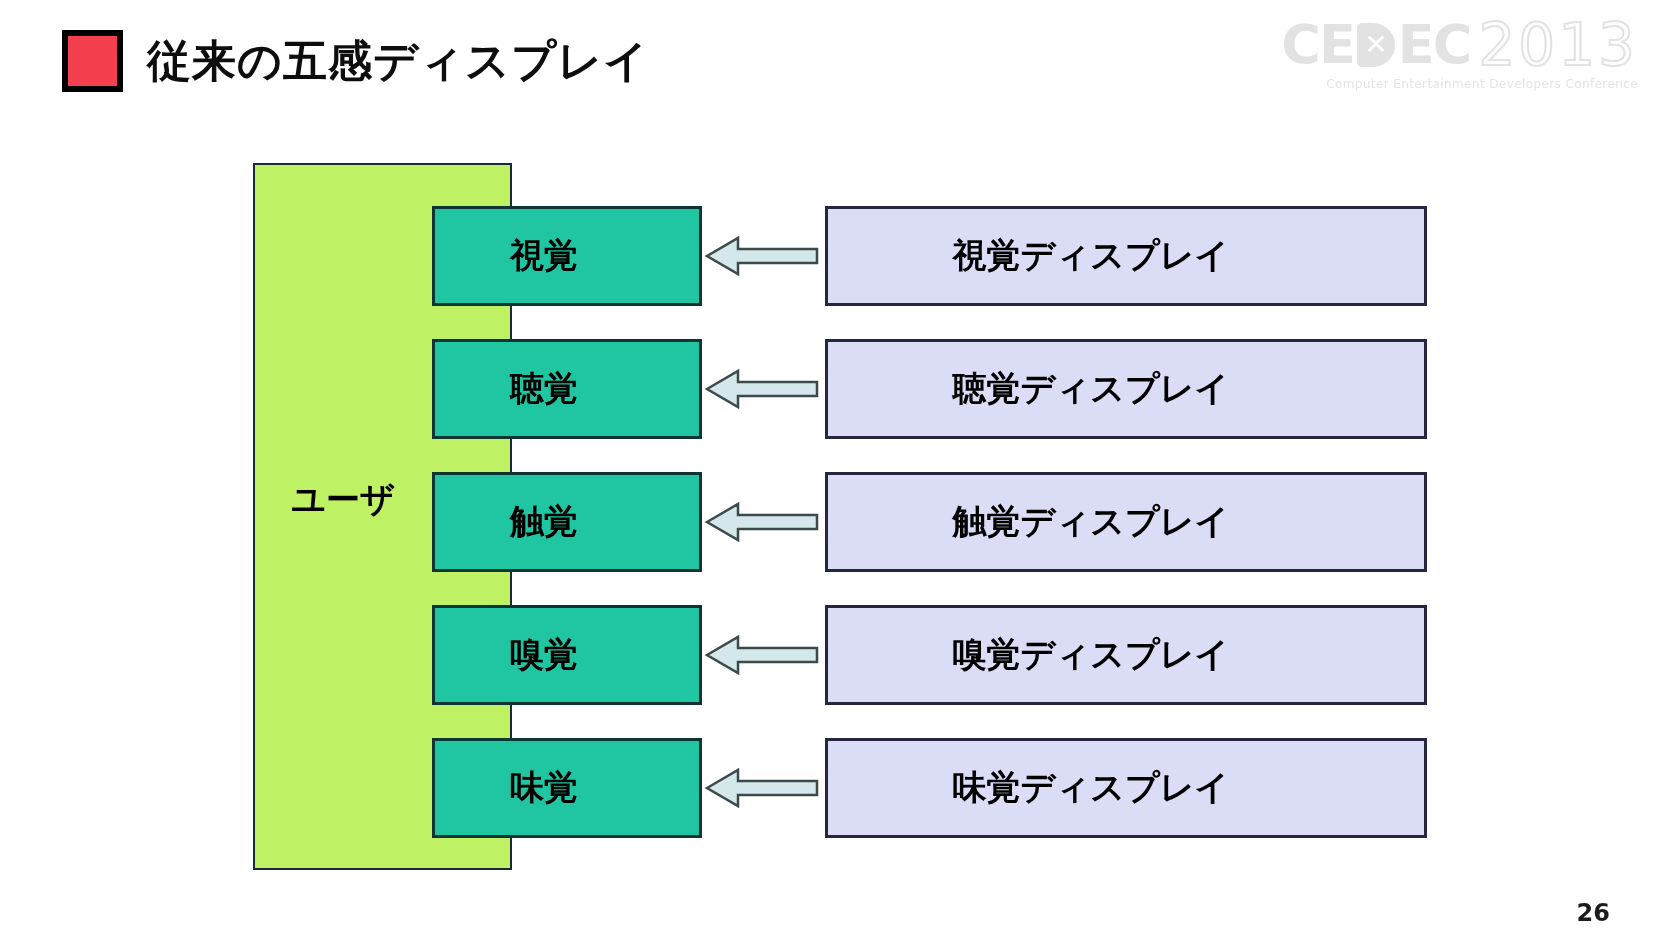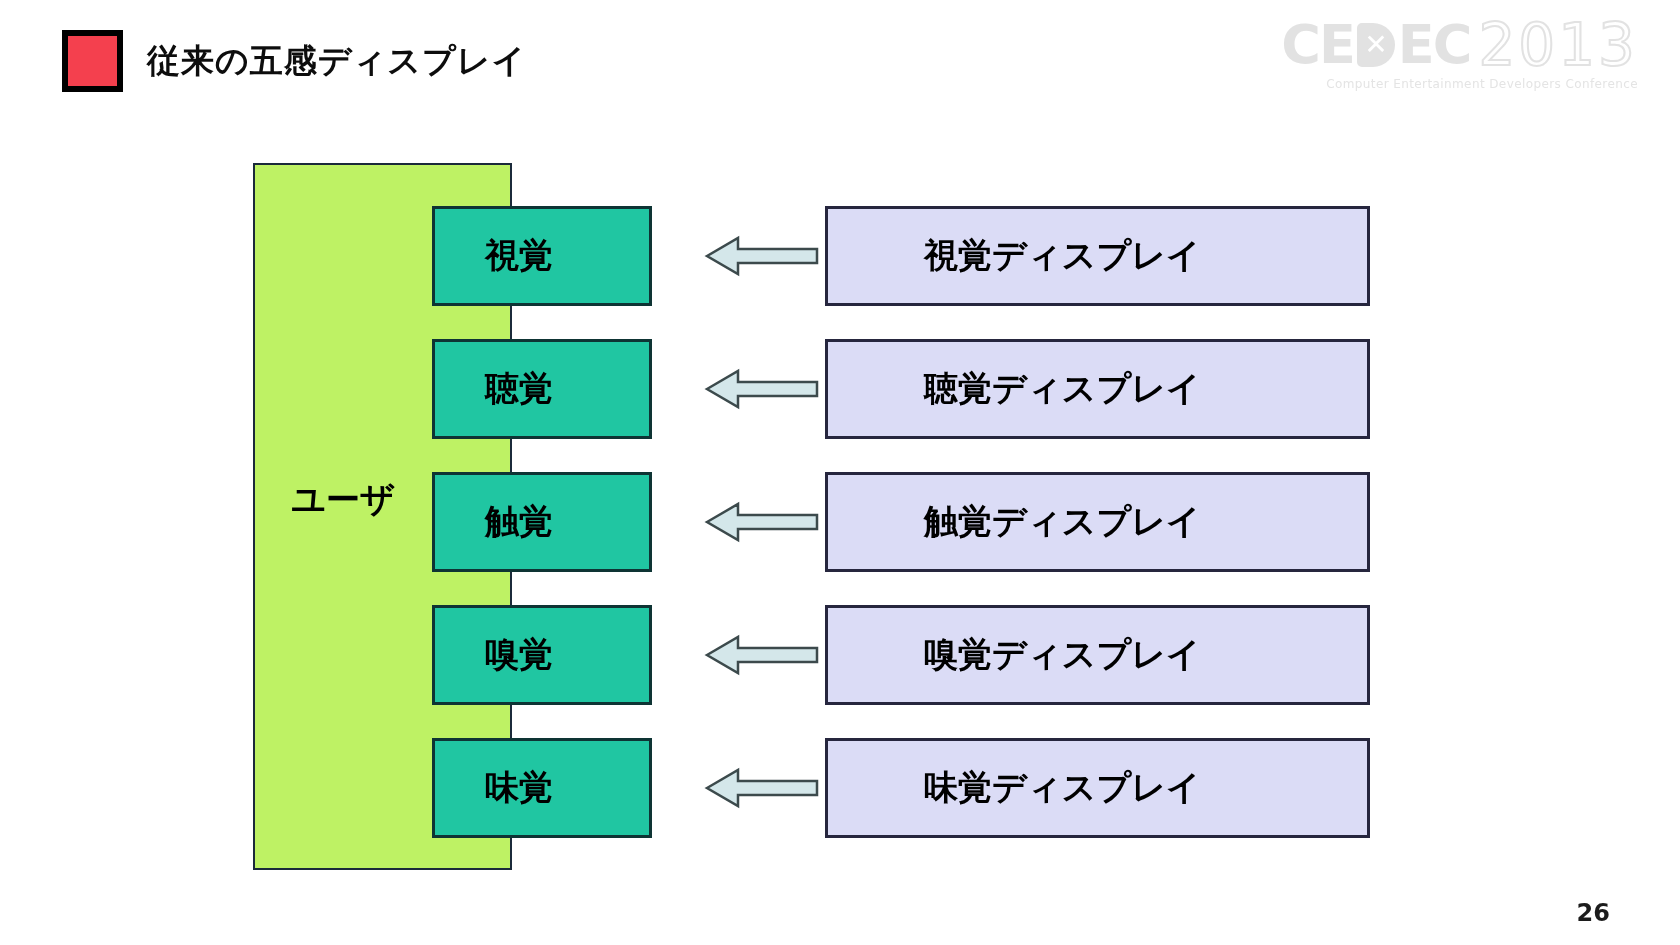--- a/index.html
+++ b/index.html
@@ -7,21 +7,21 @@
     position:relative; width:1680px; height:945px; background:#ffffff;
     overflow:hidden; font-family:"DejaVu Sans", sans-serif; color:#000;
   }
 
   
   .header { position:absolute; left:62px; top:30px; display:flex; align-items:center; }
   .bullet {
     width:49px; height:50px; background:#f4404e; border:6px solid #000000;
   }
   .title {
-    margin-left:24px; font-size:33px; font-weight:bold; color:#0d0d0d;
+    margin-left:24px; font-size:44px; font-weight:bold; color:#0d0d0d;
     letter-spacing:1px; white-space:nowrap;
   }
 
   
   .logo { position:absolute; right:42px; top:16px; text-align:right; user-select:none; }
   .logo-main {
     display:flex; align-items:center; justify-content:flex-end;
     font-weight:bold; font-size:54px; color:#e2e2e2; line-height:1;
     letter-spacing:-2px;
   }
@@ -45,28 +45,28 @@
   .user-label {
     position:absolute; left:8px; top:312px; width:160px; text-align:center;
     font-size:34px; font-weight:bold; color:#000;
   }
 
   .row { position:absolute; left:432px; width:984px; height:100px; z-index:2; }
   .row1 { top:206px; } .row2 { top:339px; } .row3 { top:472px; }
   .row4 { top:605px; } .row5 { top:738px; }
 
   .sense-box {
-    position:absolute; left:0; top:0; width:220px; height:100px;
+    position:absolute; left:0; top:0; width:270px; height:100px;
     background:#20c6a2; border:3px solid #0e3434; box-sizing:border-box;
     display:flex; align-items:center; justify-content:center;
     padding-right:46px; font-size:34px; font-weight:bold; color:#000;
   }
   .arrow-wrap { position:absolute; left:272px; top:28px; width:116px; height:44px; }
   .display-box {
-    position:absolute; left:393px; top:0; width:545px; height:100px;
+    position:absolute; left:393px; top:0; width:602px; height:100px;
     background:#dbdcf6; border:3px solid #26263e; box-sizing:border-box;
     display:flex; align-items:center; justify-content:center;
     padding-right:70px; font-size:34px; font-weight:bold; color:#000;
   }
 
   
   .page-number {
     position:absolute; right:70px; bottom:18px;
     font-size:24px; font-weight:bold; color:#1c1c1c;
   }

